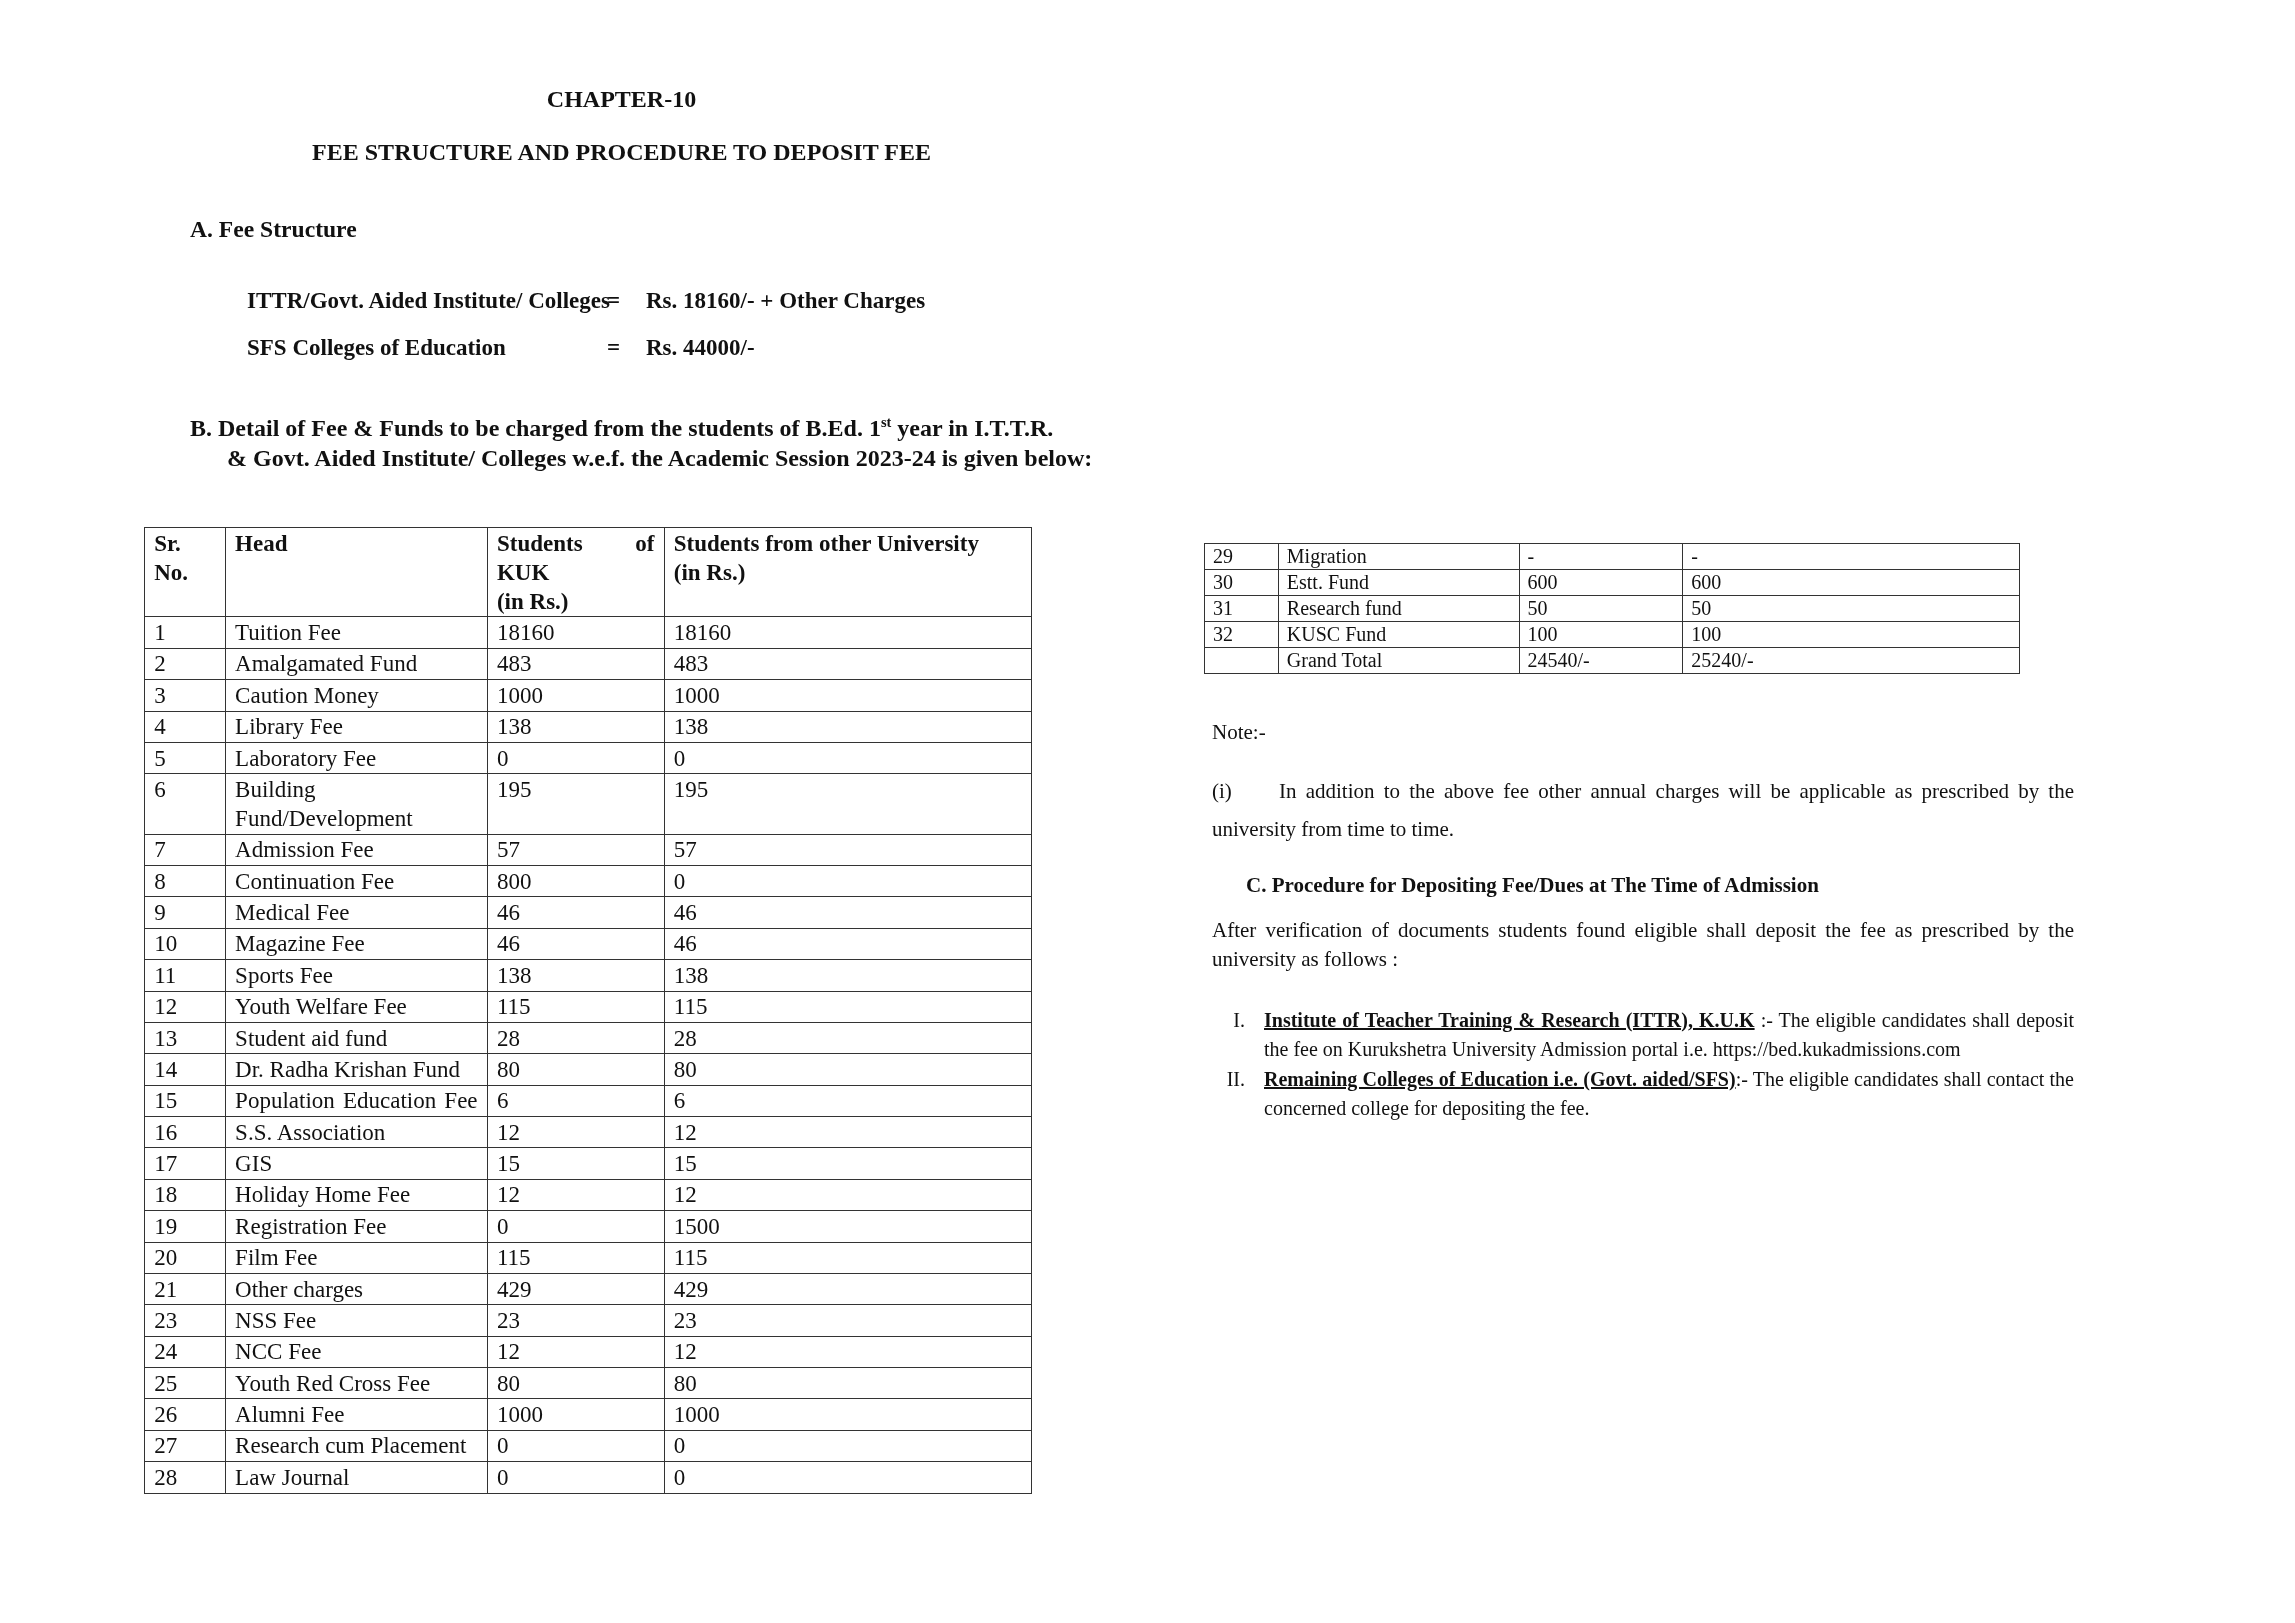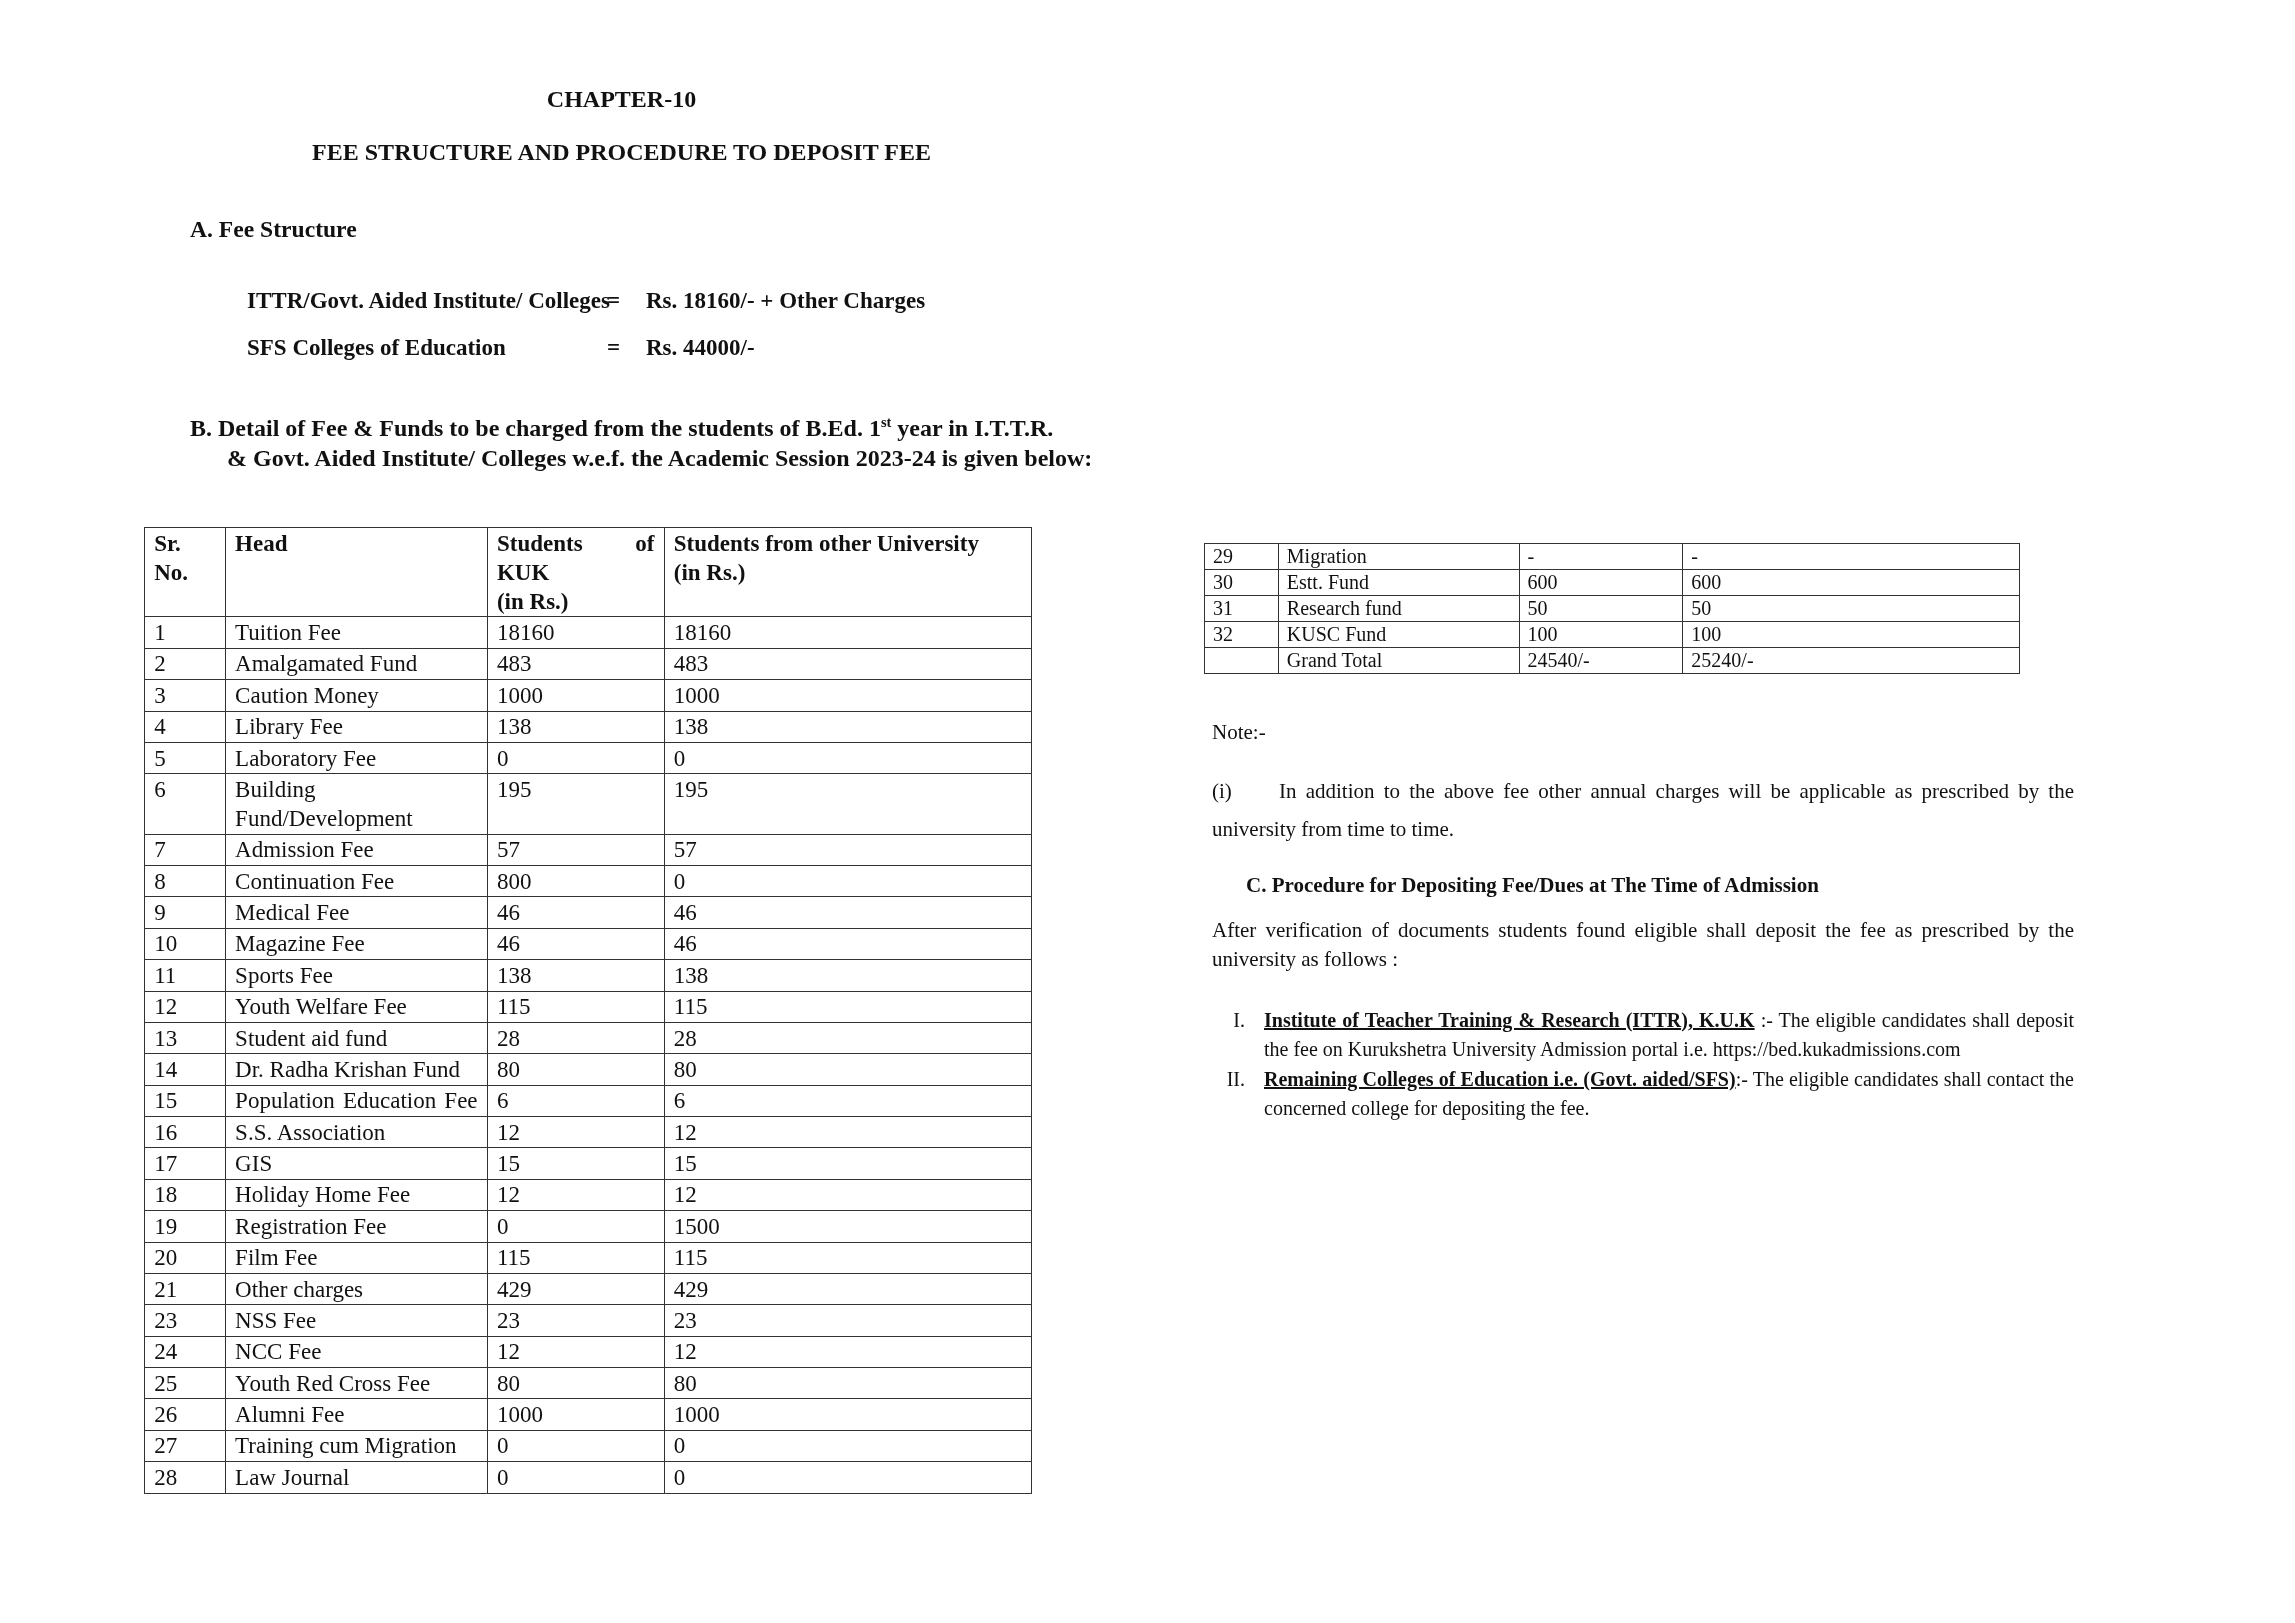--- a/index.html
+++ b/index.html
@@ -237,21 +237,21 @@
         <td>80</td>
       </tr>
       <tr>
         <td>26</td>
         <td>Alumni Fee</td>
         <td>1000</td>
         <td>1000</td>
       </tr>
       <tr>
         <td>27</td>
-        <td>Training cum Migration</td>
+        <td>Research cum Placement</td>
         <td>0</td>
         <td>0</td>
       </tr>
       <tr>
         <td>28</td>
         <td>Law Journal</td>
         <td>0</td>
         <td>0</td>
       </tr>
     </tbody>

